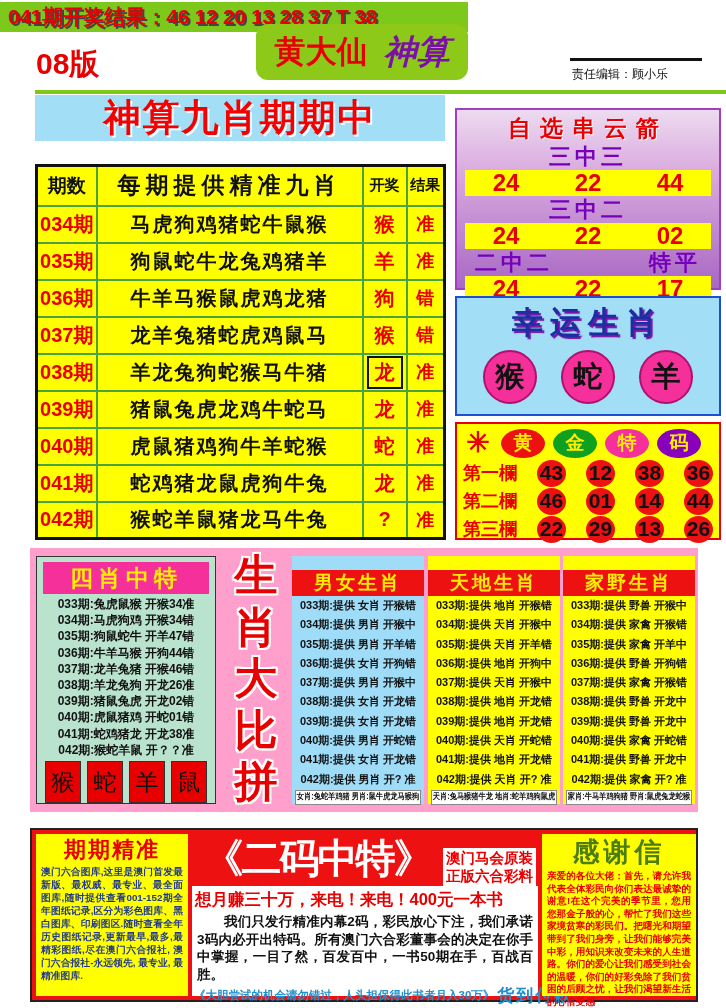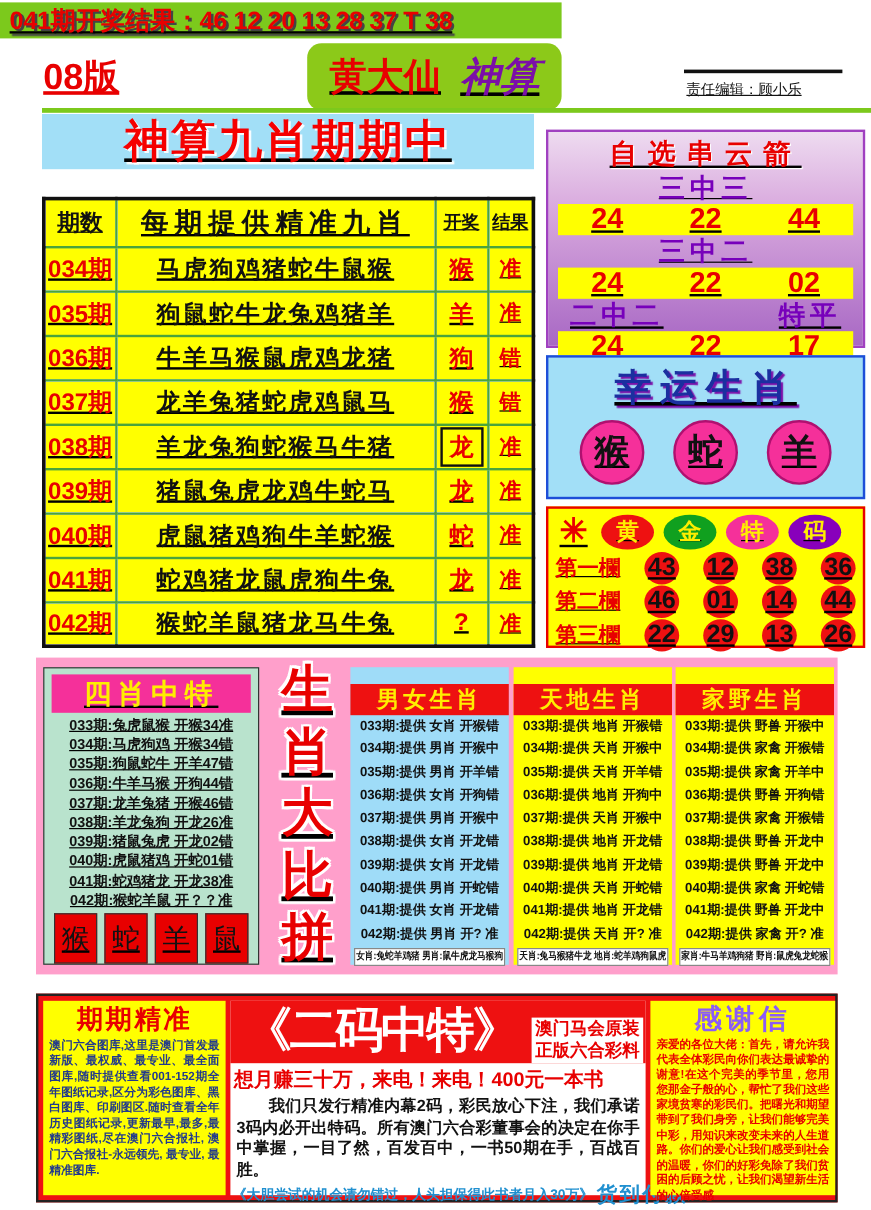--- a/index.html
+++ b/index.html
@@ -1,27 +1,27 @@
 <!DOCTYPE html>
 <html><head>
 <meta charset="utf-8">
 <style>
   * { margin:0; padding:0; box-sizing:border-box; }
   body { font-family:"Liberation Sans", sans-serif; background:#fff; }
   .page { position:relative; width:726px; height:1008px; background:#fff; overflow:hidden; }
-  .abs { position:absolute;text-decoration:underline; }
+  .abs { position:absolute; }
 
   
   .top-banner { left:0; top:2px; width:468px; height:30px; background:#7cc91c;
     display:flex; align-items:center; padding-left:8px; }
   .top-banner span { color:#e80000; font-weight:bold; font-size:21px; white-space:nowrap;
     letter-spacing:-0.3px; text-shadow:2px 2px 0 #444; }
 
   .edition { left:36px; top:44px; color:#e80000; font-size:30px; font-weight:bold; }
-  .brand-box { left:256px; top:36px; width:212px; height:56px; background:#8cc919; border-radius:12px;
+  .brand-box { left:256px; top:24px; width:212px; height:56px; background:#8cc919; border-radius:12px;
     display:flex; align-items:center; justify-content:center; gap:16px; }
   .brand-main { color:#e80000; font-size:31px; font-weight:bold; }
   .brand-script { color:#7b0fa8; font-size:33px; font-weight:bold; font-style:italic;
     font-family:"DejaVu Serif", serif; }
   .editor-rule { left:570px; top:58px; width:132px; height:3px; background:#111; }
   .editor-text { left:572px; top:66px; font-size:12px; color:#111; }
   .green-rule { left:35px; top:90px; width:691px; height:4px; background:#7cc91c; }
 
   
   .nine-title { left:35px; top:95px; width:410px; height:46px; background:#a2dff7;
@@ -119,21 +119,21 @@
   .btwo-side div { color:#e80000; font-size:14.5px; font-weight:bold; white-space:nowrap; line-height:18px; }
   .btwo-hotline { color:#e80000; font-size:16.5px; font-weight:900; padding:3px 3px 0; white-space:nowrap; }
   .btwo-body { color:#111; font-size:13.5px; font-weight:bold; line-height:17.5px; padding:2px 5px 0;
     text-indent:2em; text-align:justify; }
   .btwo-note-row { display:flex; align-items:center; padding:1px 2px 0; }
   .btwo-note { color:#2090d0; font-size:11.5px; font-weight:bold; white-space:nowrap; }
   .btwo-cod { color:#2090d0; font-size:17px; font-weight:900; margin-left:3px; letter-spacing:2px;
     white-space:nowrap; }
   .bthx { left:510px; top:4px; width:154px; height:162px; background:#ffff00; position:absolute;
     padding:0 5px; }
-  .bthx-title { text-align:center; color:#8b5cf6; font-size:23px; font-weight:900; letter-spacing:4px; }
+  .bthx-title { text-align:center; color:#4d7c0f; font-size:27px; font-weight:900; letter-spacing:4px; }
   .bthx-body { color:#e80000; font-size:9.6px; font-weight:bold; line-height:12.6px; text-align:justify; }
 </style>
 </head>
 <body>
 
 <div class="page">
 
   <div class="abs top-banner">
     <span>041期开奖结果：46 12 20 13 28 37 T 38</span>
   </div>

